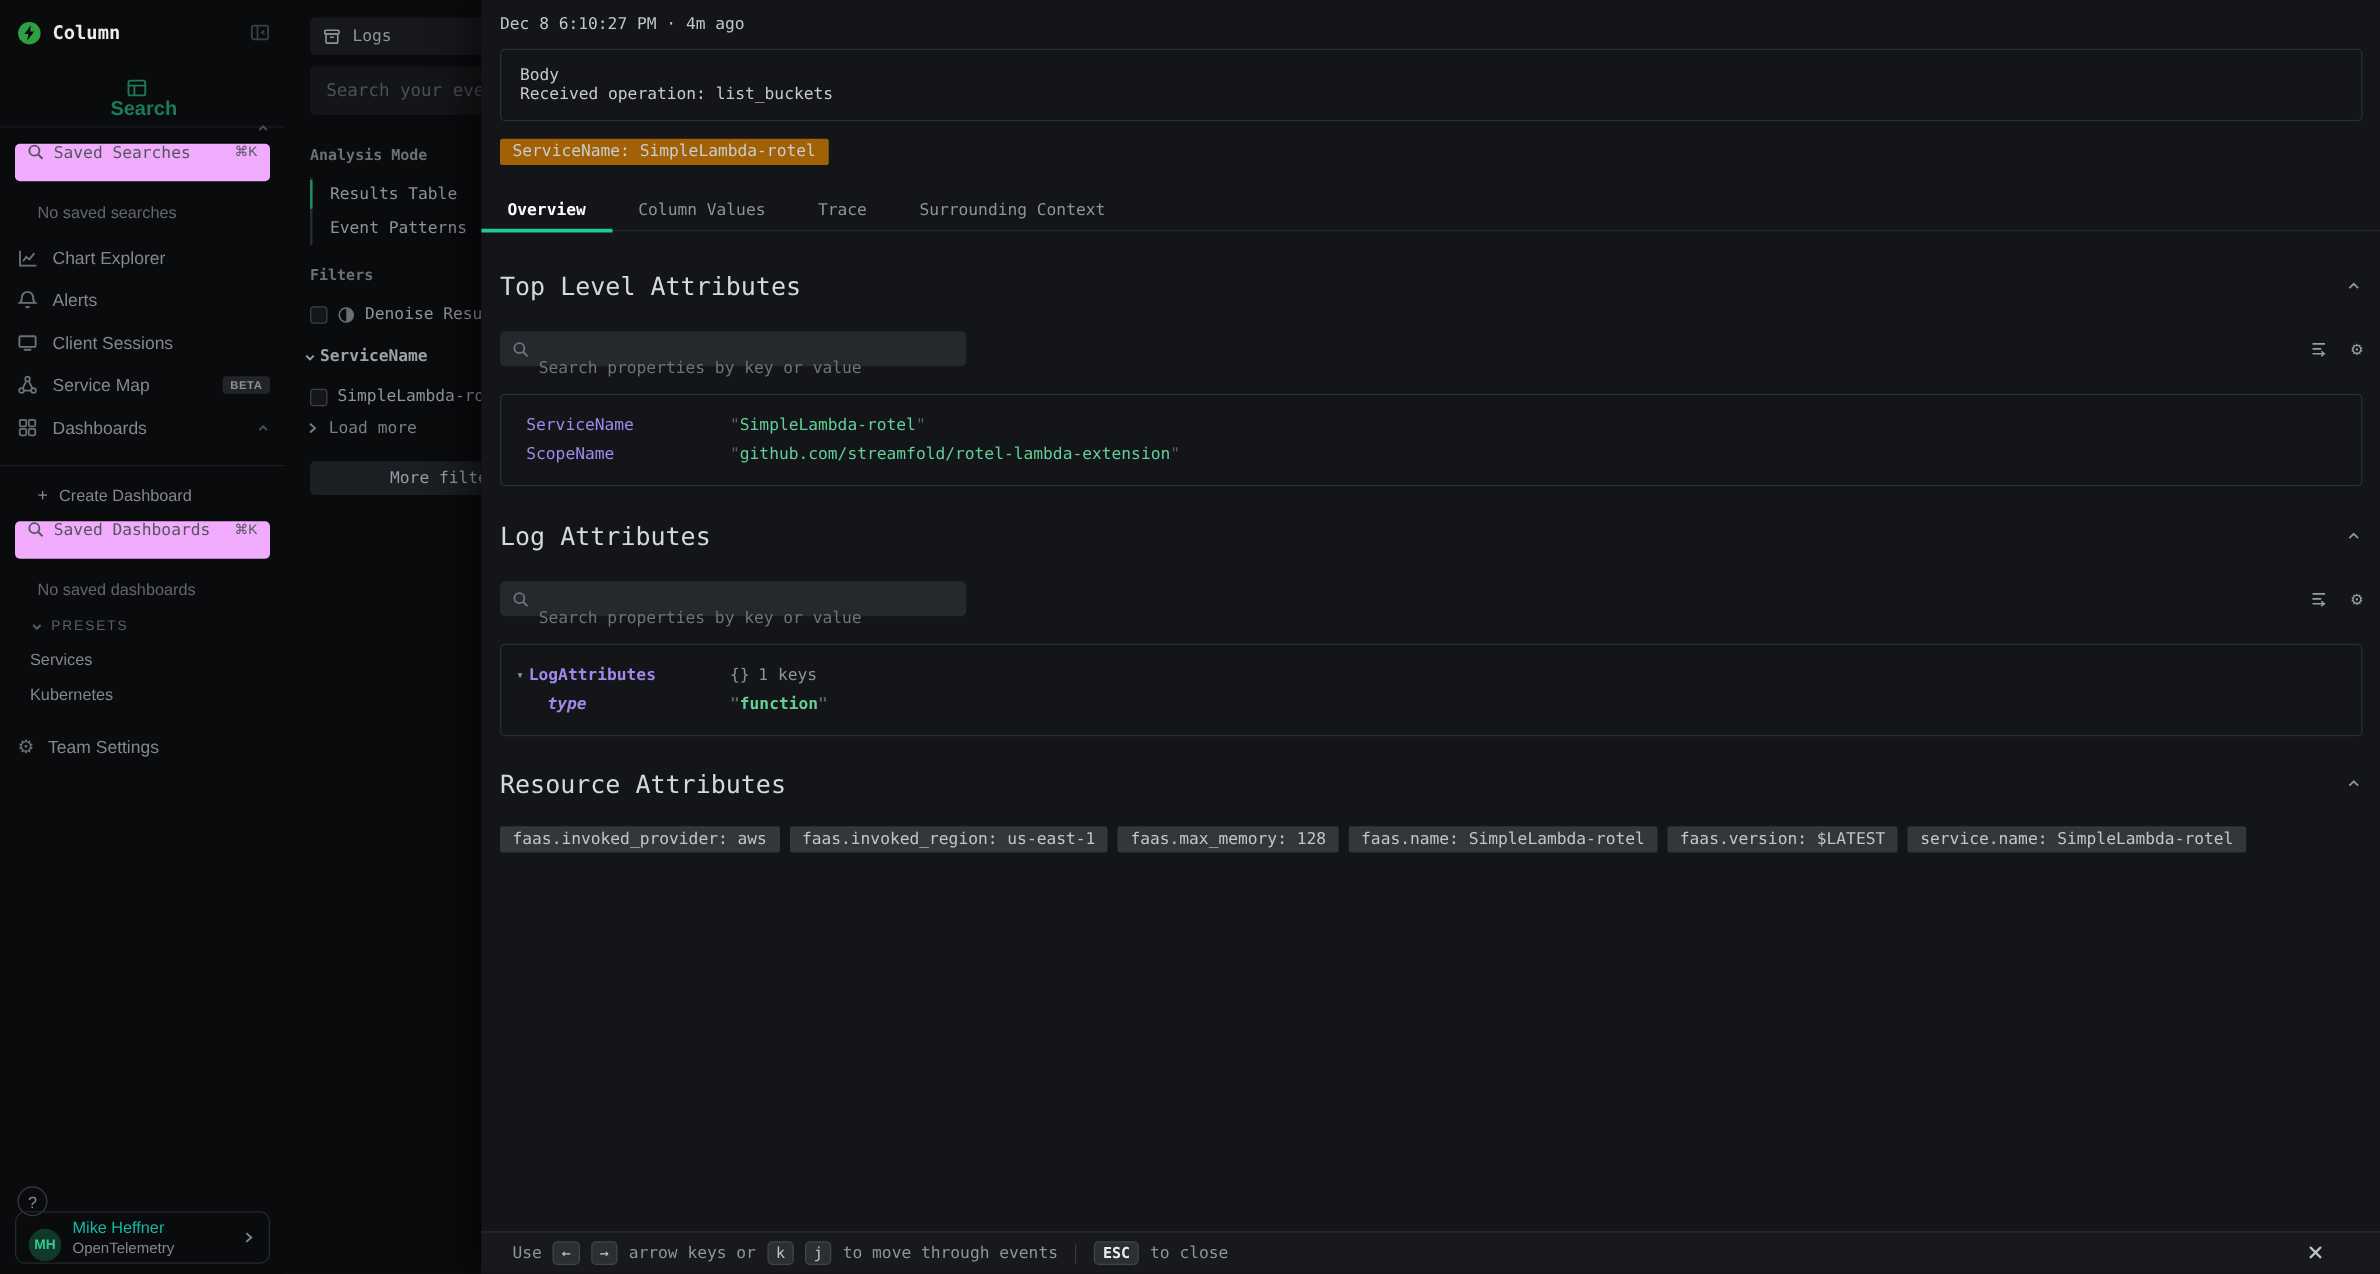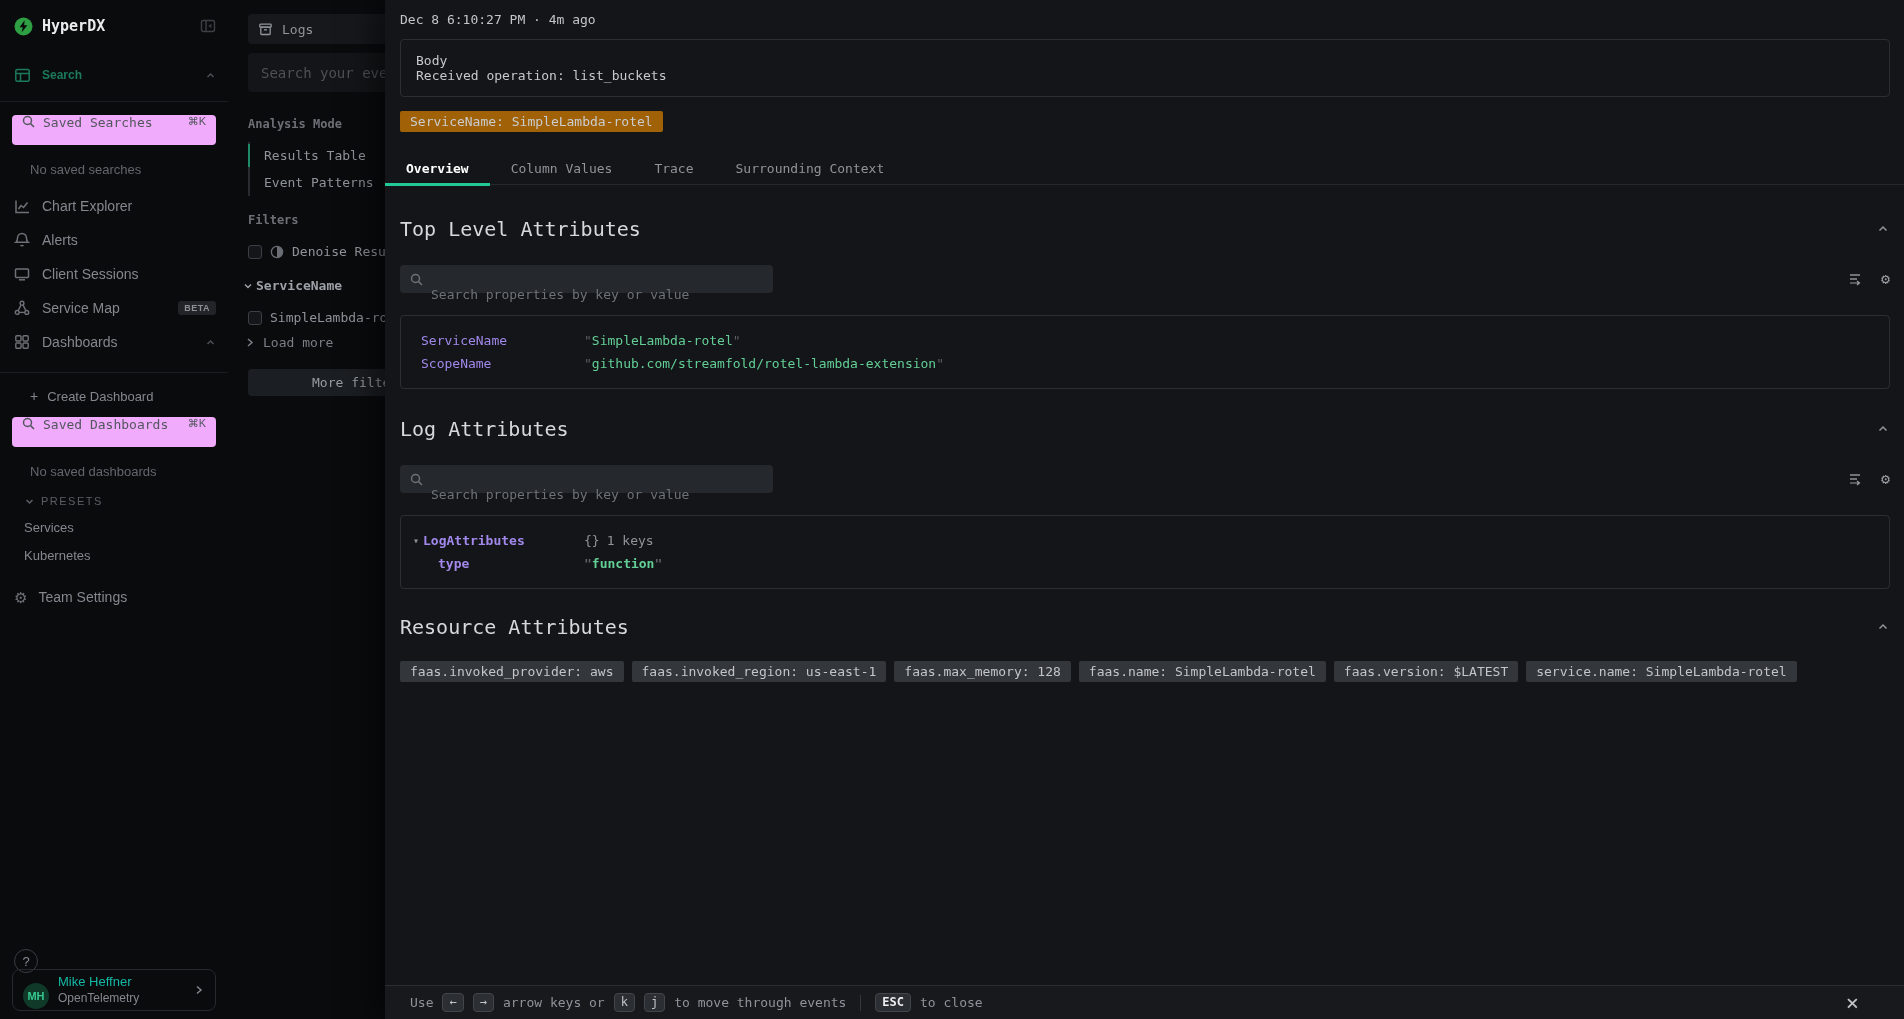--- a/index.html
+++ b/index.html
@@ -6,21 +6,21 @@
   html,body { width:1904px; height:1019px; overflow:hidden; }
   body { background:#0a0b0d; font-family:"Liberation Sans", sans-serif; }
   .app { position:relative; width:1904px; height:1019px; }
 
   
   .sidebar { position:absolute; left:0; top:0; bottom:0; width:228px; background:#0a0b0d; z-index:2; }
   .brand-row { display:flex; align-items:center; height:24px; margin:14px 12px 0 14px; }
   .logo { width:19px; height:19px; display:inline-flex; }
   .brand { font-family:"DejaVu Sans Mono", monospace; font-weight:bold; font-size:15px; color:#e9ebed; margin-left:9px; }
   .collapse-btn { margin-left:auto; color:#3c4046; display:inline-flex; cursor:pointer; }
-  .nav-row { display:flex; align-items:center; height:26px; margin:24px 12px 0 14px; font-size:12px; color:#86898f; cursor:pointer; }
+  .nav-row { display:flex; align-items:center; height:26px; margin:24px 12px 0 14px; font-size:16px; color:#86898f; cursor:pointer;flex-direction:column; }
   .nav-row .ic { display:inline-flex; width:17px; margin-right:11px; color:#6d7177; }
   .nav-row.green { color:#1c7a5c; font-weight:bold; }
   .nav-row.green .ic { color:#1c7a5c; }
   .chev-right-side { margin-left:auto; color:#4a4e54; display:inline-flex; }
   .side-divider { height:1px; background:#1b1d21; margin-top:13px; }
   .side-input { margin:13px 12px 0 12px; height:30px; background:#f0abfc; border-radius:4px; display:flex; padding:0 10px; cursor:text; }
   .side-input .mag { color:#53575d; display:inline-flex; margin-right:8px; }
   .side-input .ph { font-family:"DejaVu Sans Mono", monospace; font-size:13px; color:#53575d; flex:1; }
   .side-input .kbd-hint { font-size:11px; color:#53575d; }
   .side-note { margin:17px 0 0 30px; font-size:13px; color:#63666c; }
@@ -88,21 +88,21 @@
   .kv { display:flex; padding:2px 0 2px 20px; line-height:19px; }
   .kv .k { width:163px; flex:0 0 auto; color:#a188ea; cursor:pointer; }
   .kv .v { color:#63cf96; }
   .q::before, .q::after { content:'"'; color:#5b5f66; }
   .tree-root { display:flex; align-items:center; padding:2px 0 2px 12px; line-height:19px; }
   .tree-tri { color:#8f939a; font-size:10px; width:10px; flex:0 0 auto; cursor:pointer; }
   .tree-key { width:161px; flex:0 0 auto; color:#a188ea; font-weight:bold; cursor:pointer; }
   .tree-meta { color:#8f939a; }
   .tree-meta .braces { margin-right:7px; }
   .kv.child { padding-left:37px; }
-  .kv.child .k { width:146px; font-weight:bold; }
+  .kv.child .k { width:146px; font-weight:bold;font-style:italic; }
   .kv.child .v { font-weight:bold; }
   .tag-row { display:flex; flex-wrap:wrap; gap:8px; margin-top:22px; }
   .res-tag { background:#33363b; color:#c2c5c9; font-size:13px; padding:3px 10px; border-radius:2px; cursor:pointer; }
   .panel-footer { position:absolute; left:0; right:0; bottom:0; height:34px; background:#17191d; border-top:1px solid #2a2d31; display:flex; align-items:center; padding-left:25px; font-size:13px; color:#8f939a; }
   .panel-footer > * { margin-right:9px; }
   kbd { background:#2b2e33; border:1px solid #42454b; border-radius:4px; padding:0 6px; height:19px; line-height:17px; font-family:"DejaVu Sans Mono", monospace; font-size:12px; color:#c2c5c9; display:inline-block; min-width:14px; text-align:center; }
   kbd.esc { color:#eceef0; font-weight:bold; }
   .foot-div { width:1px; height:16px; background:#34373c; margin:0 14px 0 5px; }
   .close-x { position:absolute; right:36px; top:4px; font-size:22px; color:#bfc2c6; cursor:pointer; line-height:26px; }
   svg { display:block; }
@@ -113,21 +113,21 @@
 <div class="app">
 
   <aside class="sidebar">
     <div class="brand-row">
       <span class="logo">
         <svg width="19" height="19" viewBox="0 0 19 19">
             <circle cx="9.5" cy="9.5" r="9" fill="#2ea043"></circle>
             <polygon points="10.6,3.2 5.6,10.2 8.8,10.2 7.6,15.6 13.4,8.2 10.2,8.2" fill="#0a0b0d"></polygon>
           </svg>
       </span>
-      <span class="brand">HyperDX</span>
+      <span class="brand">Column</span>
       <span class="collapse-btn">
         <svg width="16" height="16" viewBox="0 0 16 16" fill="none" stroke="currentColor" stroke-width="1.4">
             <rect x="1.5" y="2.5" width="13" height="11" rx="2"></rect>
             <line x1="6" y1="2.5" x2="6" y2="13.5"></line>
             <path d="M11.5 6.5 L9.5 8 L11.5 9.5"></path>
           </svg>
       </span>
     </div>
 
     <div class="nav-row green">

